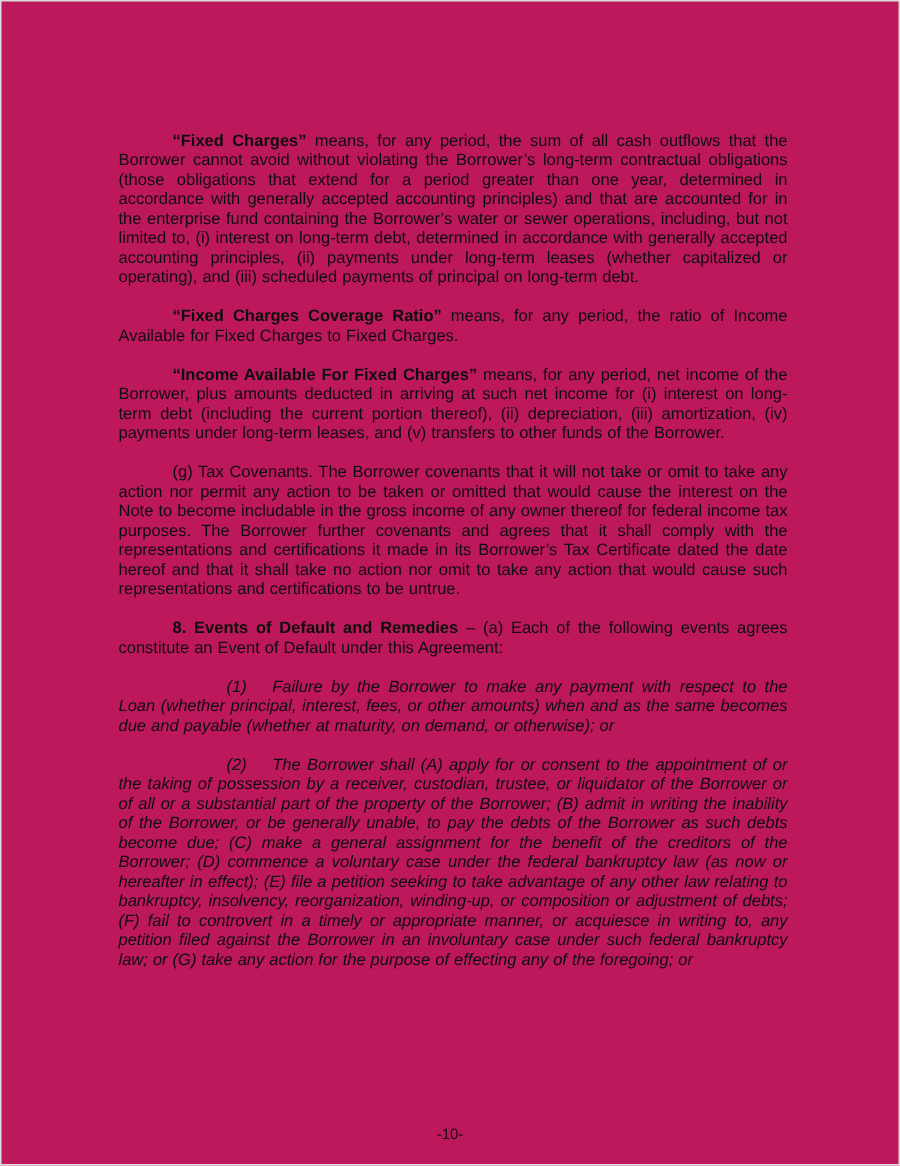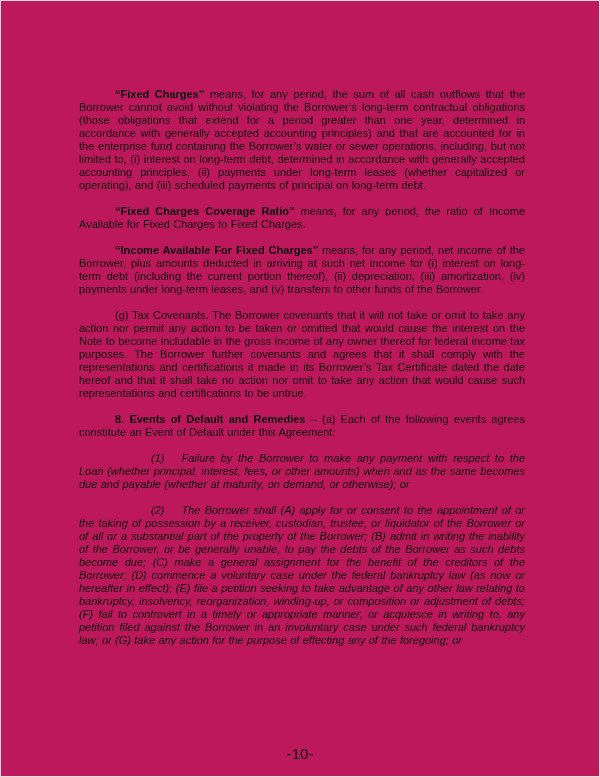--- a/index.html
+++ b/index.html
@@ -35,21 +35,21 @@
   .indent-2 { text-indent: 72px; font-style: italic; }
   .tab { display: inline-block; width: 17px; }
   .bold { font-weight: bold; }
   .underline { }
   .footer {
     position: absolute;
     bottom: 14px;
     left: 0;
     width: 100%;
     text-align: center;
-    font-size: 15px;
+    font-size: 10px;
   }
 </style>
 </head>
 <body>
 
 <div class="page">
   <div class="content">
       <p class="para indent-1"><span class="bold">“Fixed Charges”</span><span> means, for any period, the sum of all cash outflows that the Borrower cannot avoid without violating the Borrower’s long-term contractual obligations (those obligations that extend for a period greater than one year, determined in accordance with generally accepted accounting principles) and that are accounted for in the enterprise fund containing the Borrower’s water or sewer operations, including, but not limited to, (i) interest on long-term debt, determined in accordance with generally accepted accounting principles, (ii) payments under long-term leases (whether capitalized or operating), and (iii) scheduled payments of principal on long-term debt.</span></p>
       <p class="para indent-1"><span class="bold">“Fixed Charges Coverage Ratio”</span><span> means, for any period, the ratio of Income Available for Fixed Charges to Fixed Charges.</span></p>
       <p class="para indent-1"><span class="bold">“Income Available For Fixed Charges”</span><span> means, for any period, net income of the Borrower, plus amounts deducted in arriving at such net income for (i) interest on long-term debt (including the current portion thereof), (ii) depreciation, (iii) amortization, (iv) payments under long-term leases, and (v) transfers to other funds of the Borrower.</span></p>

